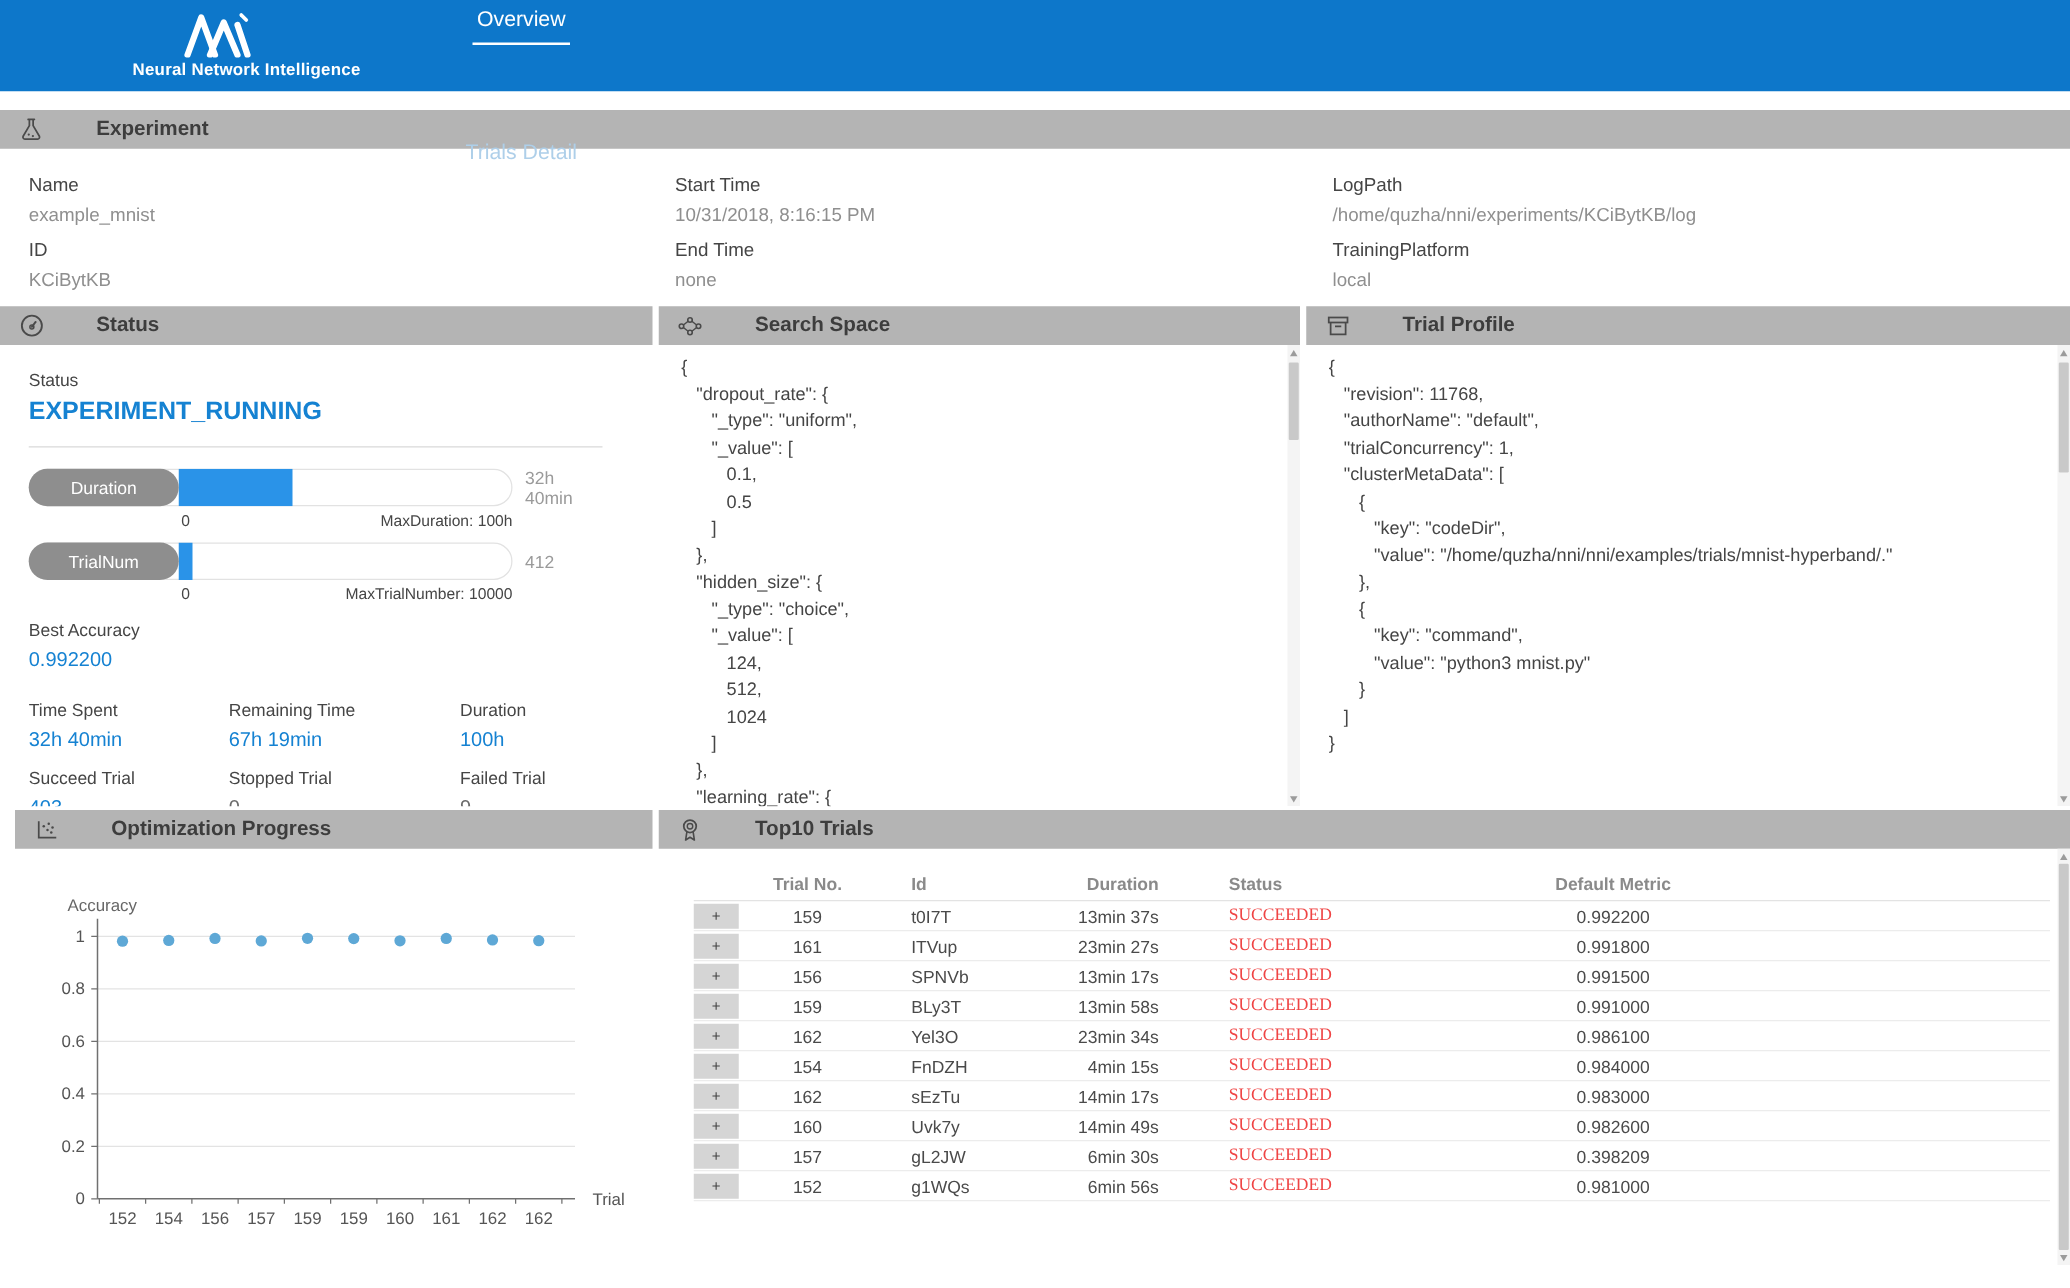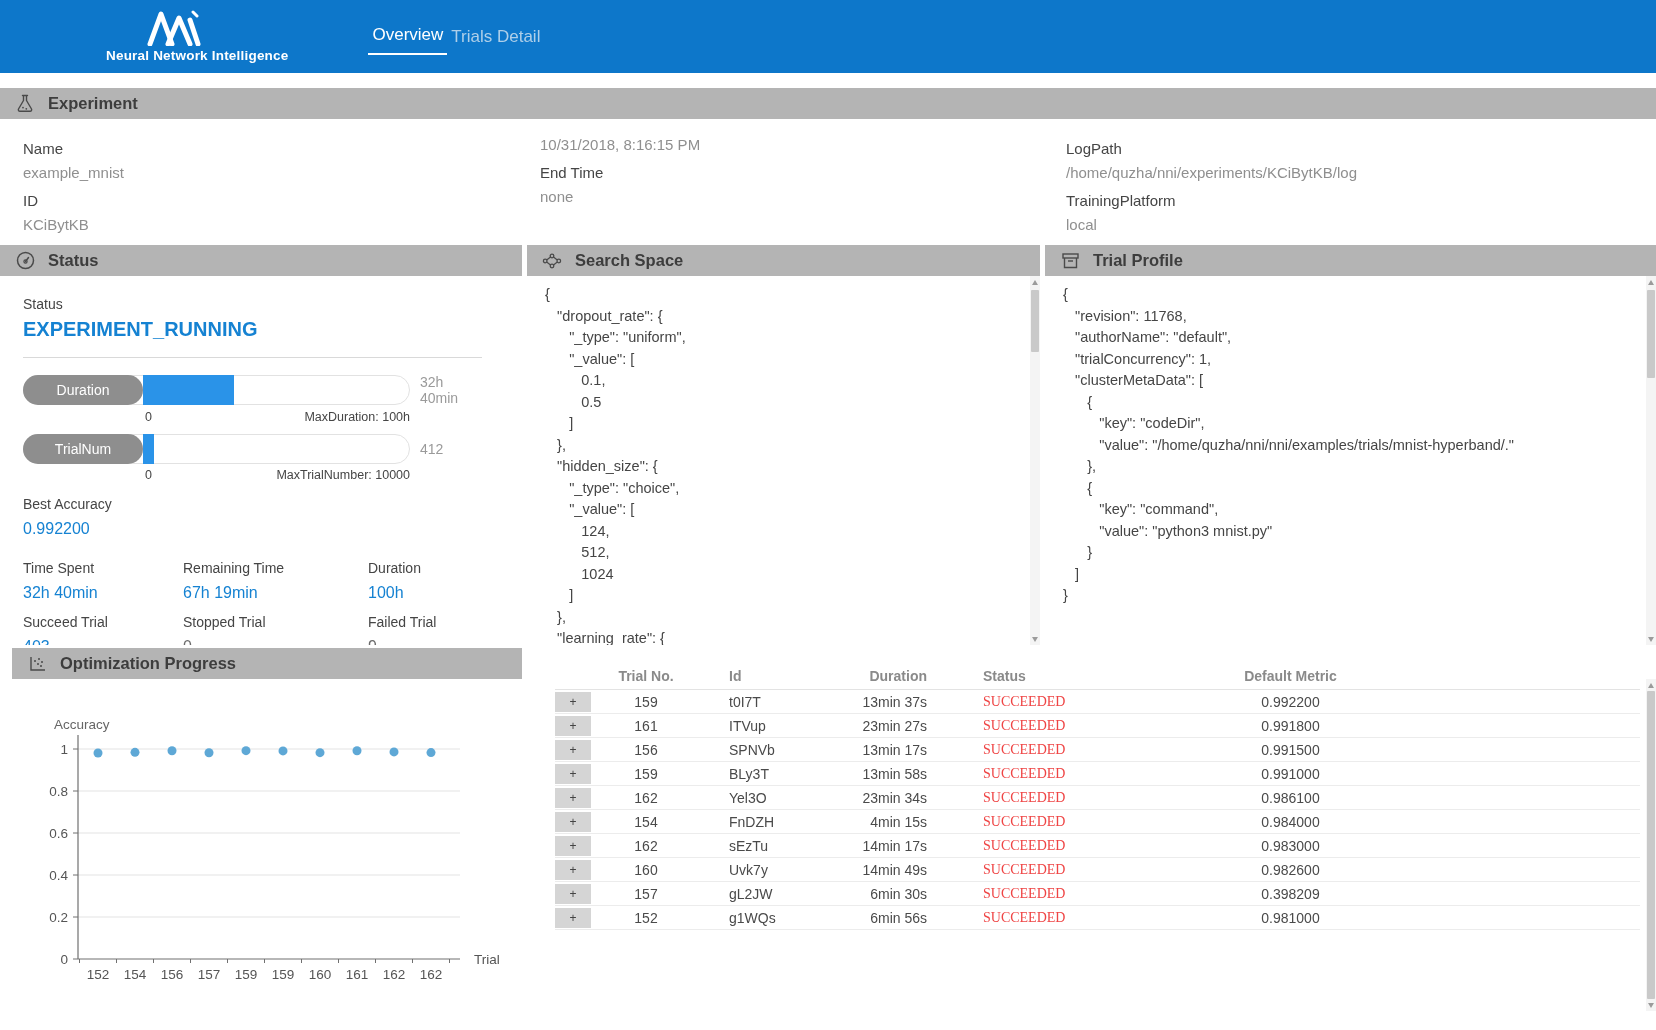--- a/index.html
+++ b/index.html
@@ -3,26 +3,26 @@
 <meta charset="utf-8">
 <style>
   * { box-sizing: border-box; margin: 0; padding: 0; }
   html,body { width:1656px; height:1030px; overflow:hidden; background:#fff;
     font-family:"Liberation Sans", sans-serif; }
 
   
   .topbar { height:73px; background:#0d77ca; display:flex; align-items:center; }
   .brand { margin-left:66px; display:flex; flex-direction:column; align-items:center; }
   .brand-text { color:#fff; font-size:13.5px; font-weight:600; margin-top:2px; letter-spacing:.2px;padding-left:40px; }
-  .tabs { display:flex; align-items:center; margin-left:80px; height:100%; }
+  .tabs { display:flex; align-items:center; margin-left:80px; gap:70px; height:100%;flex-direction:column; }
   .tab { color:#aecfe9; font-size:17px; padding:6px 4px; cursor:pointer; }
   .tab.active { color:#fff; border-bottom:2px solid #fff; padding-bottom:8px; }
 
   
-  .secbar { height:31px; background:#b4b4b4; display:flex; align-items:center; padding-left:15px; }
+  .secbar { height:31px; background:#b4b4b4; display:flex; align-items:center; padding-left:15px;gap:29px; }
   .secbar .ic { width:20px; height:20px; margin-right:13px; display:flex; align-items:center; justify-content:center; }
   .secbar .ttl { font-size:16.5px; font-weight:600; color:#3d3d3d; }
 
   
   .exp-wrap { margin-top:15px; }
   .exp-grid { display:flex; padding:10px 0 10px 23px; }
   .exp-col { display:flex; flex-direction:column; }
   .exp-col.c1 { width:517px; } .exp-col.c2 { width:526px; } .exp-col.c3 { flex:1; }
   .fld-label { font-size:15px; color:#454545; margin-top:11px; }
   .fld-value { font-size:15px; color:#8f8f8f; margin-top:7px; }
@@ -118,20 +118,21 @@
     <span class="ttl">Experiment</span>
   </div>
   <div class="exp-grid" id="experiment-fields">
       <div class="exp-col c1">
         <div class="fld-label">Name</div>
         <div class="fld-value">example_mnist</div>
         <div class="fld-label">ID</div>
         <div class="fld-value">KCiBytKB</div>
       </div>
       <div class="exp-col c2">
+        <div class="fld-label">Start Time</div>
         <div class="fld-value">10/31/2018, 8:16:15 PM</div>
         <div class="fld-label">End Time</div>
         <div class="fld-value">none</div>
       </div>
       <div class="exp-col c3">
         <div class="fld-label">LogPath</div>
         <div class="fld-value">/home/quzha/nni/experiments/KCiBytKB/log</div>
         <div class="fld-label">TrainingPlatform</div>
         <div class="fld-value">local</div>
       </div>
@@ -337,20 +338,30 @@
           <circle cx="263" cy="43.890000000000015" r="4.5" fill="#5ea8d6"></circle>
           <circle cx="300" cy="45.653999999999996" r="4.5" fill="#5ea8d6"></circle>
           <circle cx="337" cy="43.72200000000001" r="4.5" fill="#5ea8d6"></circle>
           <circle cx="374" cy="44.91900000000001" r="4.5" fill="#5ea8d6"></circle>
           <circle cx="411" cy="45.56999999999999" r="4.5" fill="#5ea8d6"></circle>
         </svg>
     </div>
   </section>
 
   <section class="panel p-top10">
+    <div class="secbar">
+      <span class="ic">
+        <svg width="16" height="20" viewBox="0 0 16 20">
+            <circle cx="8" cy="7" r="5" fill="none" stroke="#4a4a4a" stroke-width="1.4"></circle>
+            <circle cx="8" cy="7" r="2.2" fill="none" stroke="#4a4a4a" stroke-width="1.1"></circle>
+            <path d="M5.5 11.5 L4.5 18 L8 15.8 L11.5 18 L10.5 11.5" fill="none" stroke="#4a4a4a" stroke-width="1.3" stroke-linejoin="round"></path>
+          </svg>
+      </span>
+      <span class="ttl">Top10 Trials</span>
+    </div>
     <div class="tbl" id="top10-table">
         <div class="trow head">
           <div class="c-exp"></div>
           <div class="c-no">Trial No.</div>
           <div class="c-id">Id</div>
           <div class="c-dur">Duration</div>
           <div class="c-st">Status</div>
           <div class="c-met">Default Metric</div>
         </div>
         <div class="trow">

